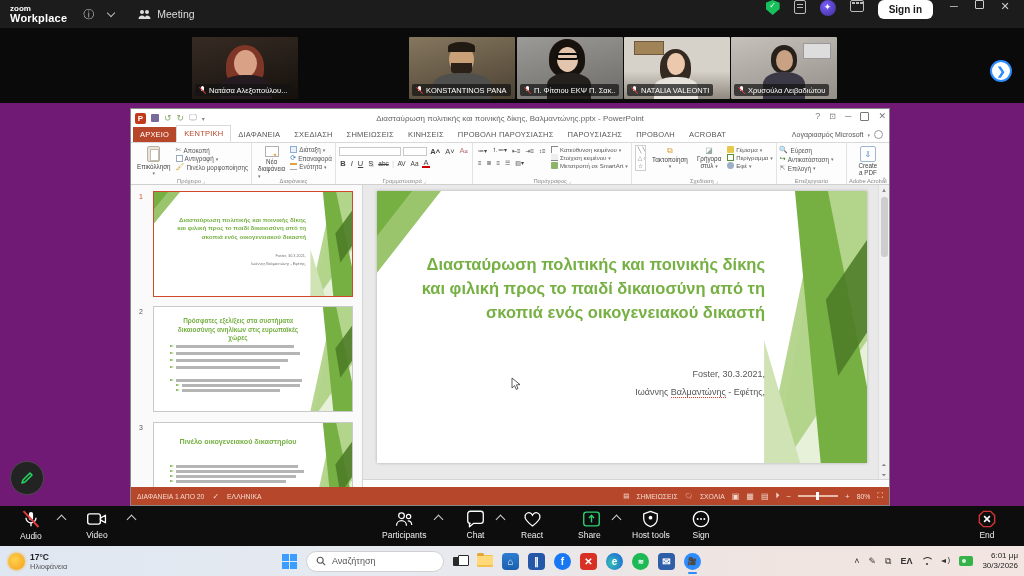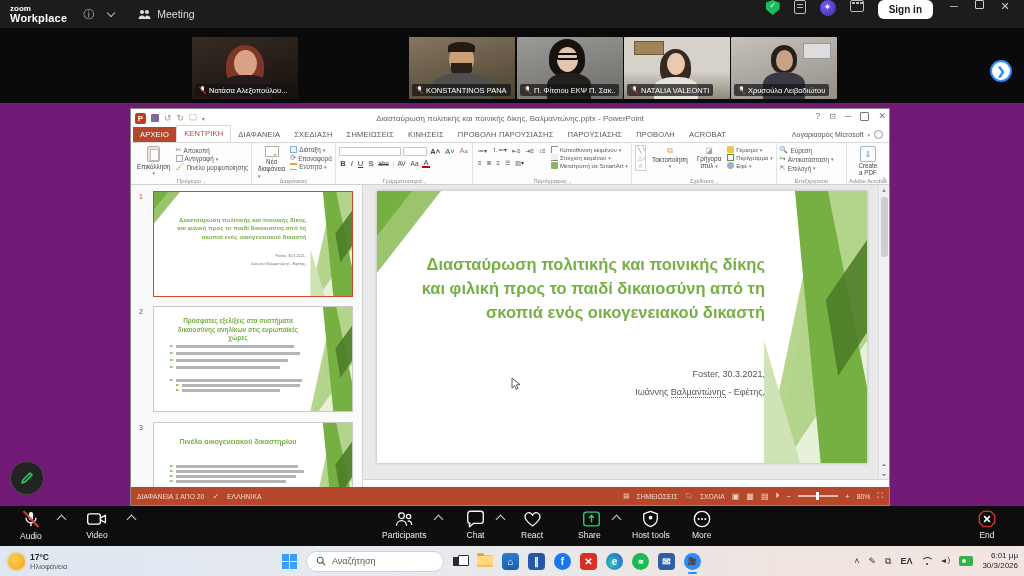--- a/index.html
+++ b/index.html
@@ -648,21 +648,21 @@
       <span>Host tools</span>
     </div>
 
     <div class="zbtn" style="left:692px;">
       <svg width="18" height="18" viewBox="0 0 20 20">
           <circle cx="10" cy="10" r="8.5" stroke="#fff" stroke-width="1.5" fill="none"></circle>
           <circle cx="6.3" cy="10" r="1.1" fill="#fff"></circle>
           <circle cx="10" cy="10" r="1.1" fill="#fff"></circle>
           <circle cx="13.7" cy="10" r="1.1" fill="#fff"></circle>
         </svg>
-      <span>More</span>
+      <span>Sign</span>
     </div>
 
     <div class="zbtn" style="left:978px;">
       <svg width="18" height="18" viewBox="0 0 20 20">
           <path d="M6 1.5 h8 l4.5 4.5 v8 L14 18.5 H6 L1.5 14 V6 Z" stroke="#d03434" stroke-width="1.6" fill="none"></path>
           <path d="M6.8 6.8 L13.2 13.2 M13.2 6.8 L6.8 13.2" stroke="#fff" stroke-width="1.8"></path>
         </svg>
       <span>End</span>
     </div>
   </div>

